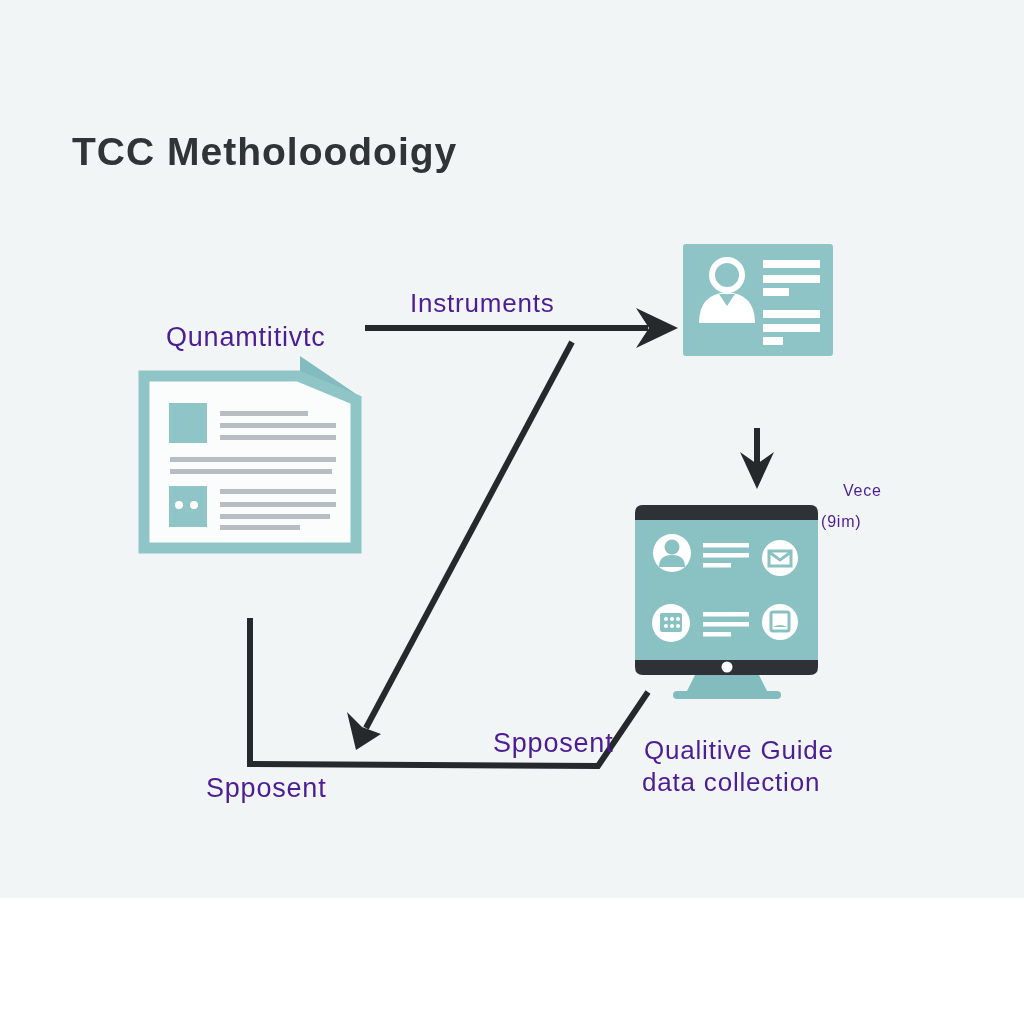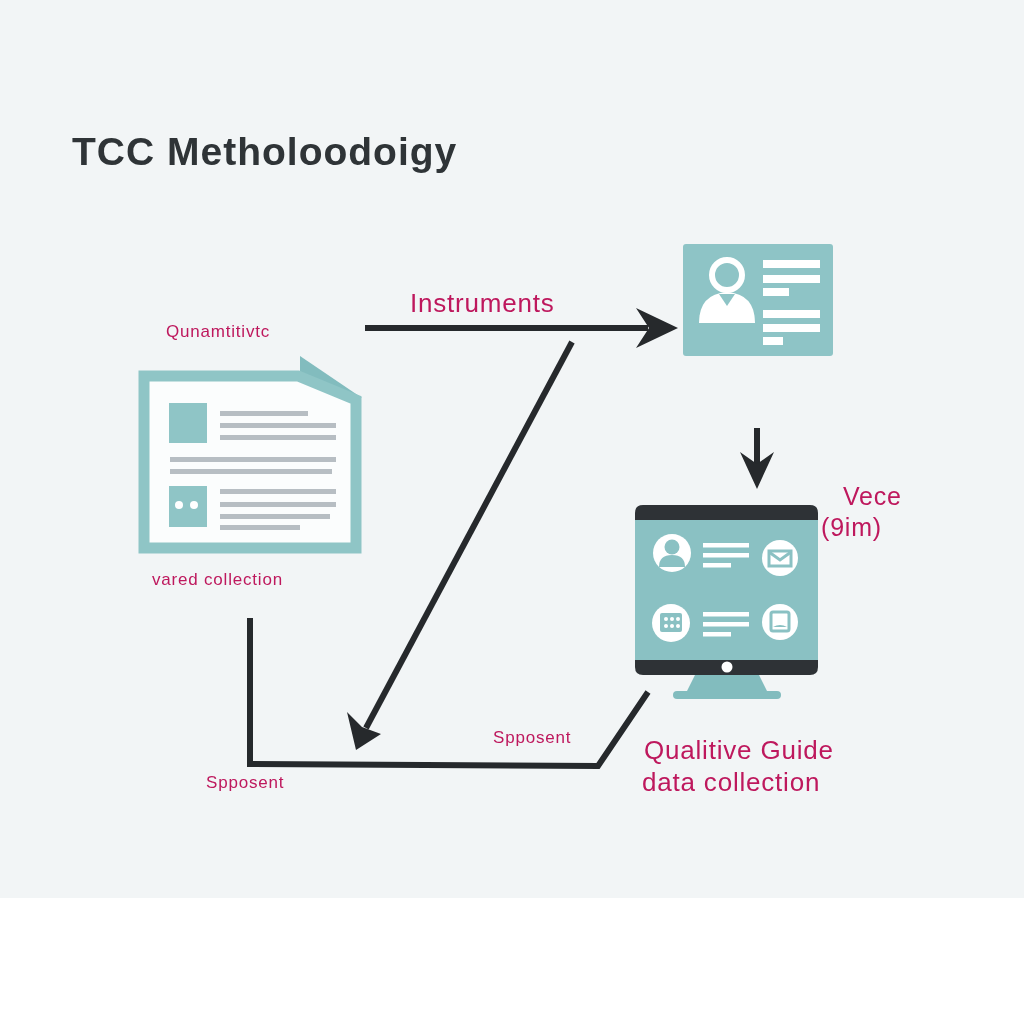--- a/index.html
+++ b/index.html
@@ -11,28 +11,28 @@
     overflow:hidden;
   }
   .abs{position:absolute;}
   #title{
     left:72px;top:130px;
     font-size:39px;font-weight:700;
     letter-spacing:1px;
     color:#2f3437;
   }
   .label{
-    color:#be185d;
+    color:#4c1d95;
     letter-spacing:0.8px;
     white-space:nowrap;
     text-align:center;
   }
-  .fs27{font-size:17px;}
+  .fs27{font-size:27px;}
   .fs26{font-size:26px;}
-  .fs25{font-size:25px;}
+  .fs25{font-size:16px;}
   svg{display:block;}
 </style>
 </head>
 <body>
 
 <div id="canvas">
 
   <svg class="abs" style="left:0;top:0" width="1024" height="1024">
 
     <g>
@@ -79,21 +79,20 @@
     <rect x="31" y="130" width="38" height="41" fill="#8fc5c6"></rect>
     <circle cx="41" cy="149" r="4" fill="#ffffff"></circle>
     <circle cx="56" cy="149" r="4" fill="#ffffff"></circle>
 
     <rect x="82" y="133" width="116" height="5" fill="#b7bec3"></rect>
     <rect x="82" y="146" width="116" height="5" fill="#b7bec3"></rect>
     <rect x="82" y="158" width="110" height="5" fill="#b7bec3"></rect>
     <rect x="82" y="169" width="80" height="5" fill="#b7bec3"></rect>
   </svg>
 
-  <div class="abs label fs27" style="left:152px;top:570px">vared collection</div>
 
   <svg class="abs" style="left:683px;top:244px" width="152" height="114">
     <rect x="0" y="0" width="150" height="112" rx="3" fill="#8ec4c6"></rect>
 
     <circle cx="44" cy="31" r="15" fill="none" stroke="#ffffff" stroke-width="6"></circle>
 
     <path d="M16,79 Q16,50 44,48 Q72,50 72,79 Z" fill="#ffffff"></path>
     <path d="M36,50 L44,62 L52,50 Z" fill="#8ec4c6"></path>
 
     <rect x="80" y="16" width="57" height="8" fill="#ffffff"></rect>

